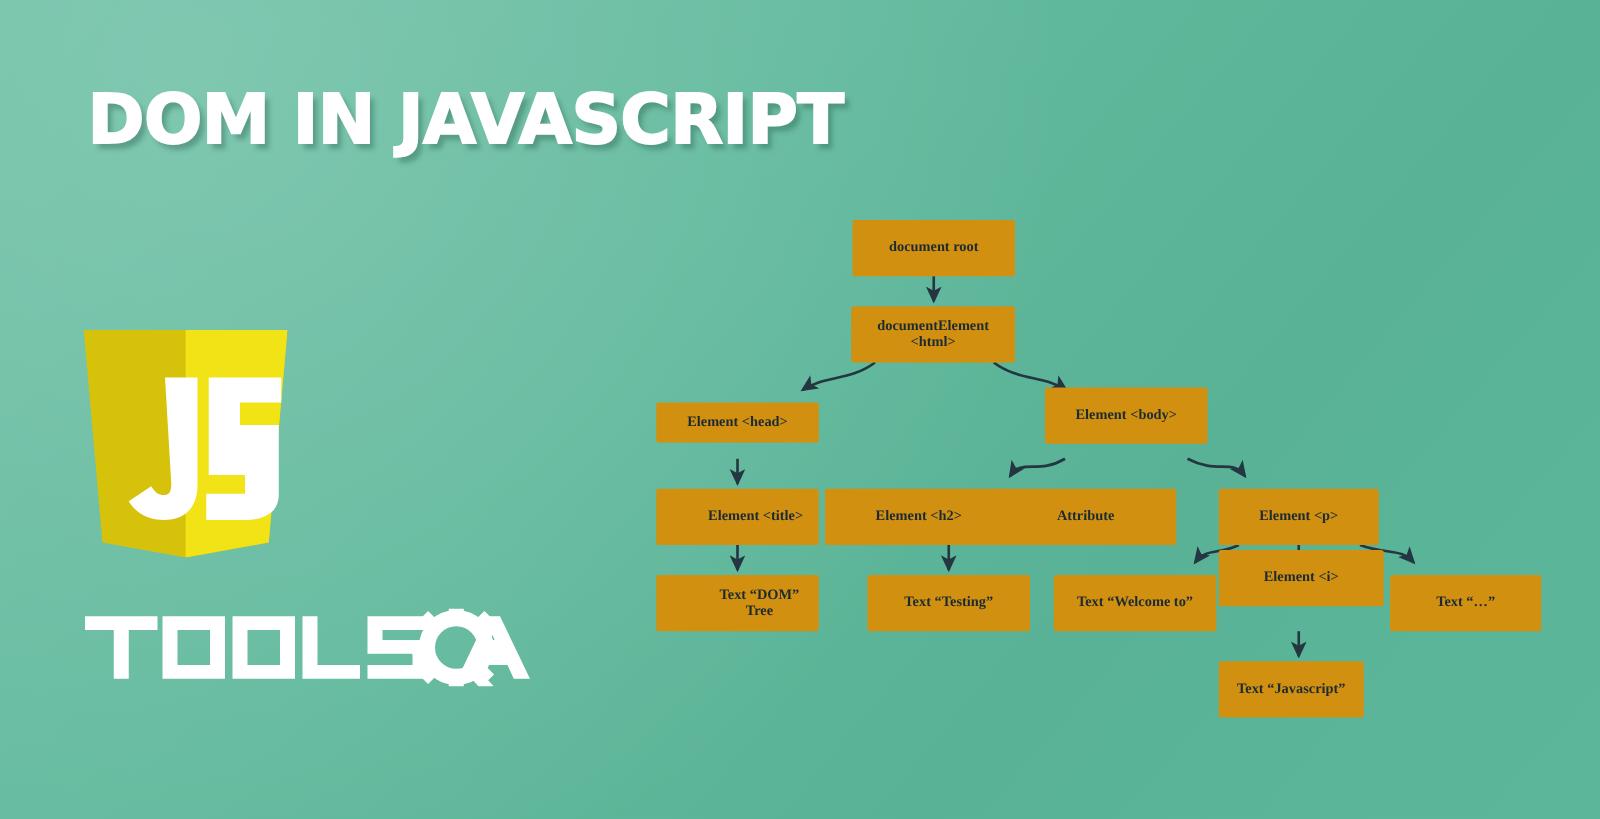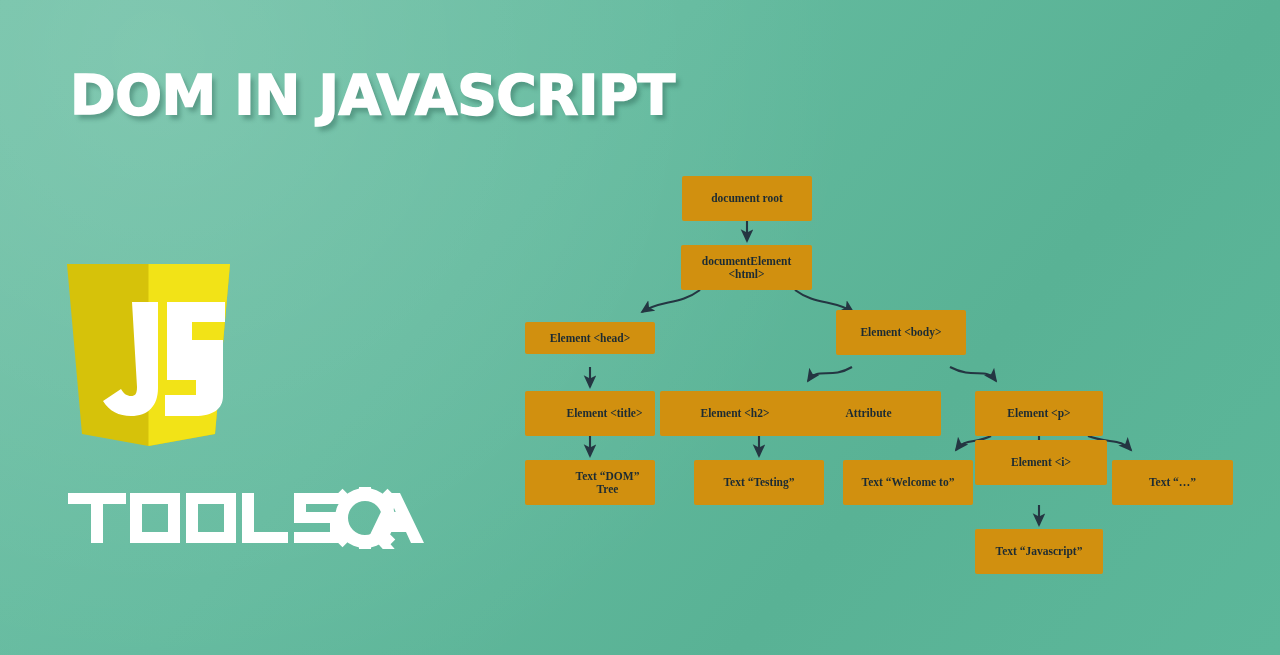--- a/index.html
+++ b/index.html
@@ -208,18 +208,18 @@
       </div>
       <div class="node-box" style="left: 843px; top: 460px; width: 130px; height: 45px; justify-content: center;">
         <span class="node-label">Text “Welcome to”</span>
       </div>
       <div class="node-box" style="left: 975px; top: 440px; width: 132px; height: 45px;">
         <span class="node-label">Element &lt;i&gt;</span>
       </div>
       <div class="node-box" style="left: 1112px; top: 460px; width: 121px; height: 45px;">
         <span class="node-label">Text “…”</span>
       </div>
-      <div class="node-box" style="left: 975px; top: 529px; width: 128px; height: 45px;">
+      <div class="node-box" style="left: 975px; top: 529px; width: 116px; height: 45px;">
         <span class="node-label">Text “Javascript”</span>
       </div>
     </div>
 
 </div>
 
 </body></html>

